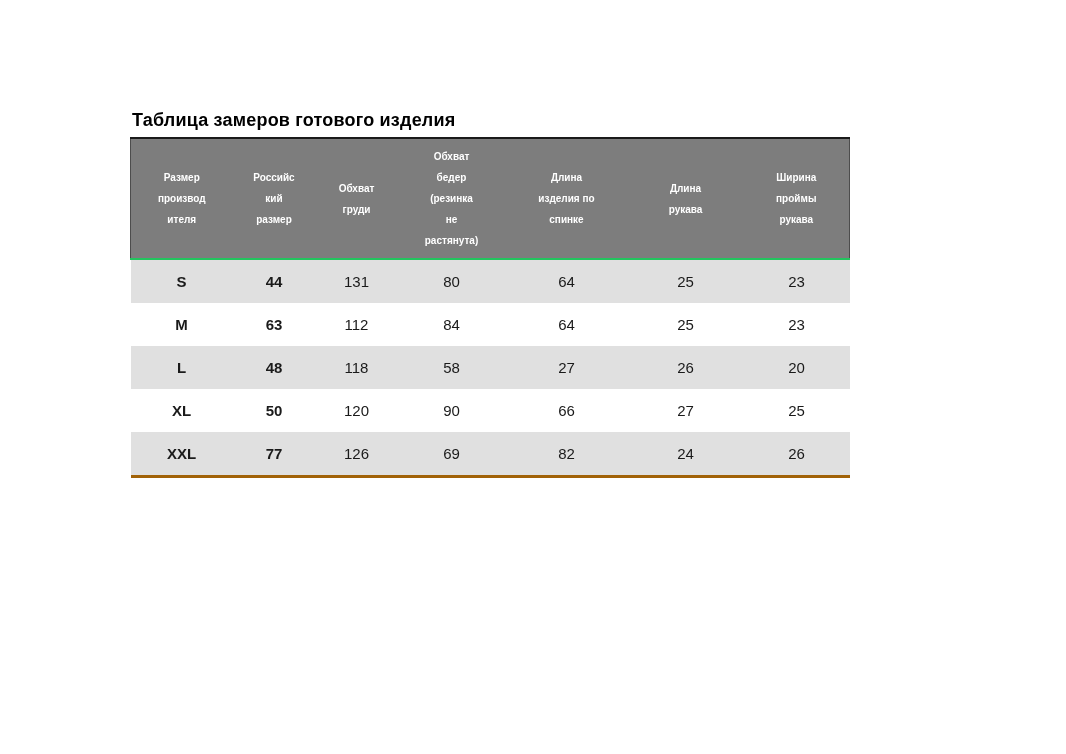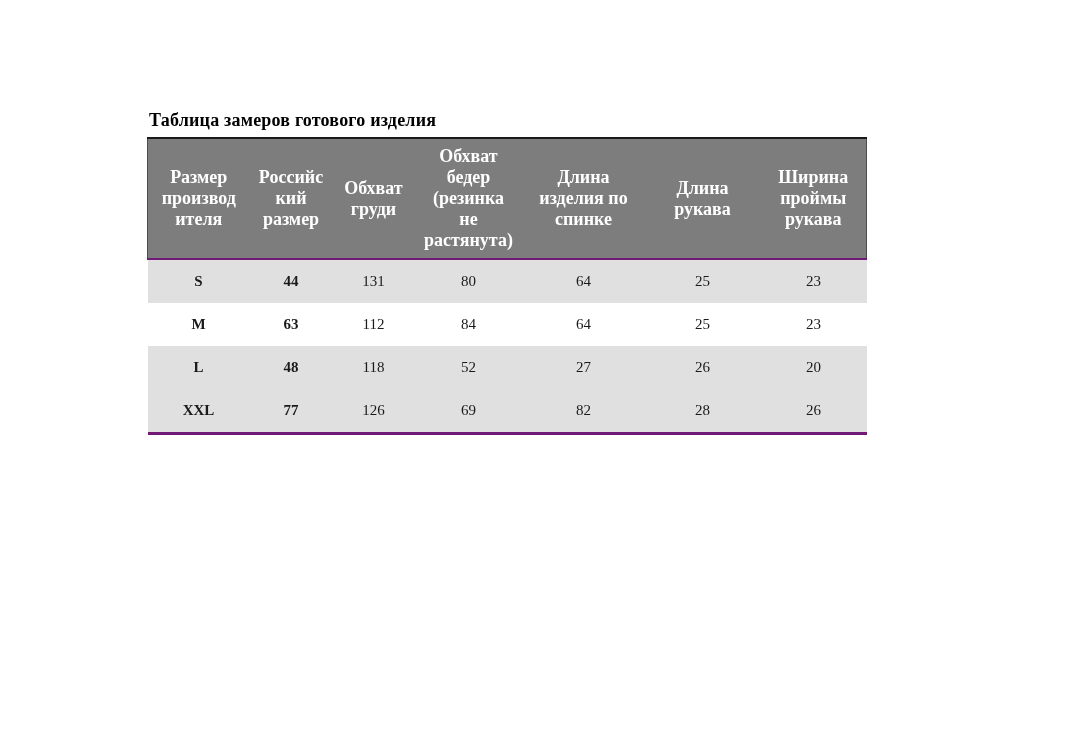--- a/index.html
+++ b/index.html
@@ -9,66 +9,65 @@
   }
   body {
     width: 1066px;
     height: 754px;
     position: relative;
     font-family: "Liberation Sans", sans-serif;
     color: #1a1a1a;
   }
   .stage {
     position: absolute;
-    left: 147px;
+    left: 130px;
     top: 109px;
     width: 719px;
-    font-family: Liberation Serif, serif;
   }
   .title {
     font-size: 18px;
     line-height: 22px;
     font-weight: bold;
     color: #000000;
     margin: 0 0 6px 2px;
     letter-spacing: 0.2px;
   }
   table.size-table {
     border-collapse: collapse;
     table-layout: fixed;
     width: 719px;
   }
   table.size-table th {
     background: #7d7d7d;
     color: #ffffff;
     font-weight: bold;
-    font-size: 18px;
+    font-size: 10px;
     line-height: 21px;
     text-align: center;
     vertical-align: middle;
     white-space: pre-line;
     height: 119px;
     padding: 0 2px;
     border-top: 2px solid #1a1a1a;
-    border-bottom: 2px solid #701a75;
+    border-bottom: 2px solid #22c55e;
   }
   table.size-table th:first-child  { border-left: 1px solid #4d4d4d; }
   table.size-table th:last-child   { border-right: 1px solid #4d4d4d; }
   table.size-table td {
     height: 43px;
     padding: 0;
     text-align: center;
     vertical-align: middle;
     font-size: 15px;
     color: #1a1a1a;
     background: #ffffff;
   }
   tr.alt td { background: #e0e0e0; }
   td.b { font-weight: bold; }
-  tbody tr:last-child td { border-bottom: 3px solid #701a75; }
+  tbody tr:last-child td { border-bottom: 3px solid #a16207; }
 </style>
 </head>
 <body>
 
 <div class="stage">
   <div class="title">Таблица замеров готового изделия</div>
 
   <table class="size-table">
     <colgroup>
       <col style="width:102px">
@@ -120,29 +119,38 @@
         <td>112</td>
         <td>84</td>
         <td>64</td>
         <td>25</td>
         <td>23</td>
       </tr>
       <tr class="alt">
         <td class="b">L</td>
         <td class="b">48</td>
         <td>118</td>
-        <td>52</td>
+        <td>58</td>
         <td>27</td>
         <td>26</td>
         <td>20</td>
+      </tr>
+      <tr>
+        <td class="b">XL</td>
+        <td class="b">50</td>
+        <td>120</td>
+        <td>90</td>
+        <td>66</td>
+        <td>27</td>
+        <td>25</td>
       </tr>
       <tr class="alt">
         <td class="b">XXL</td>
         <td class="b">77</td>
         <td>126</td>
         <td>69</td>
         <td>82</td>
-        <td>28</td>
+        <td>24</td>
         <td>26</td>
       </tr>
     </tbody>
   </table>
 </div>
 
 </body></html>

